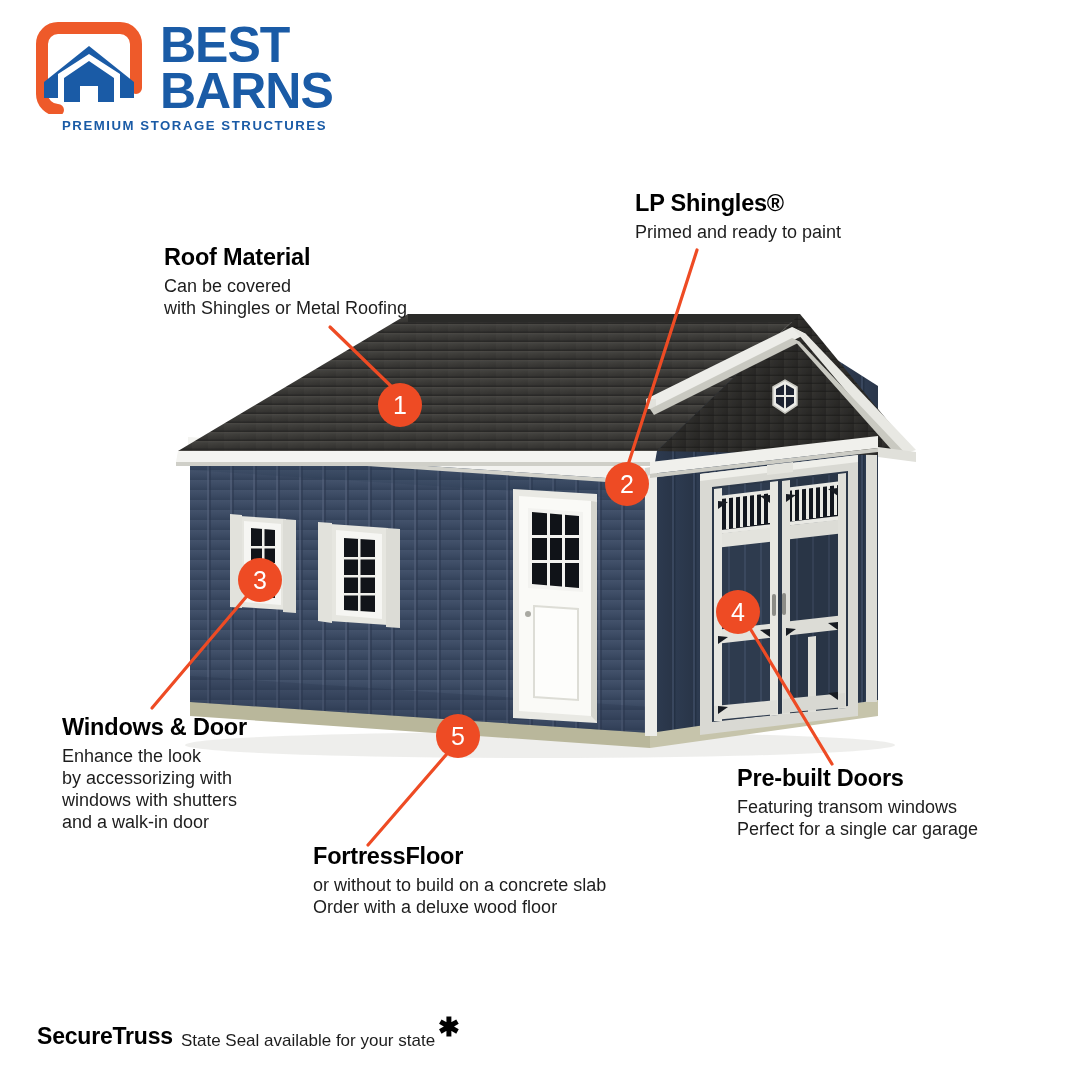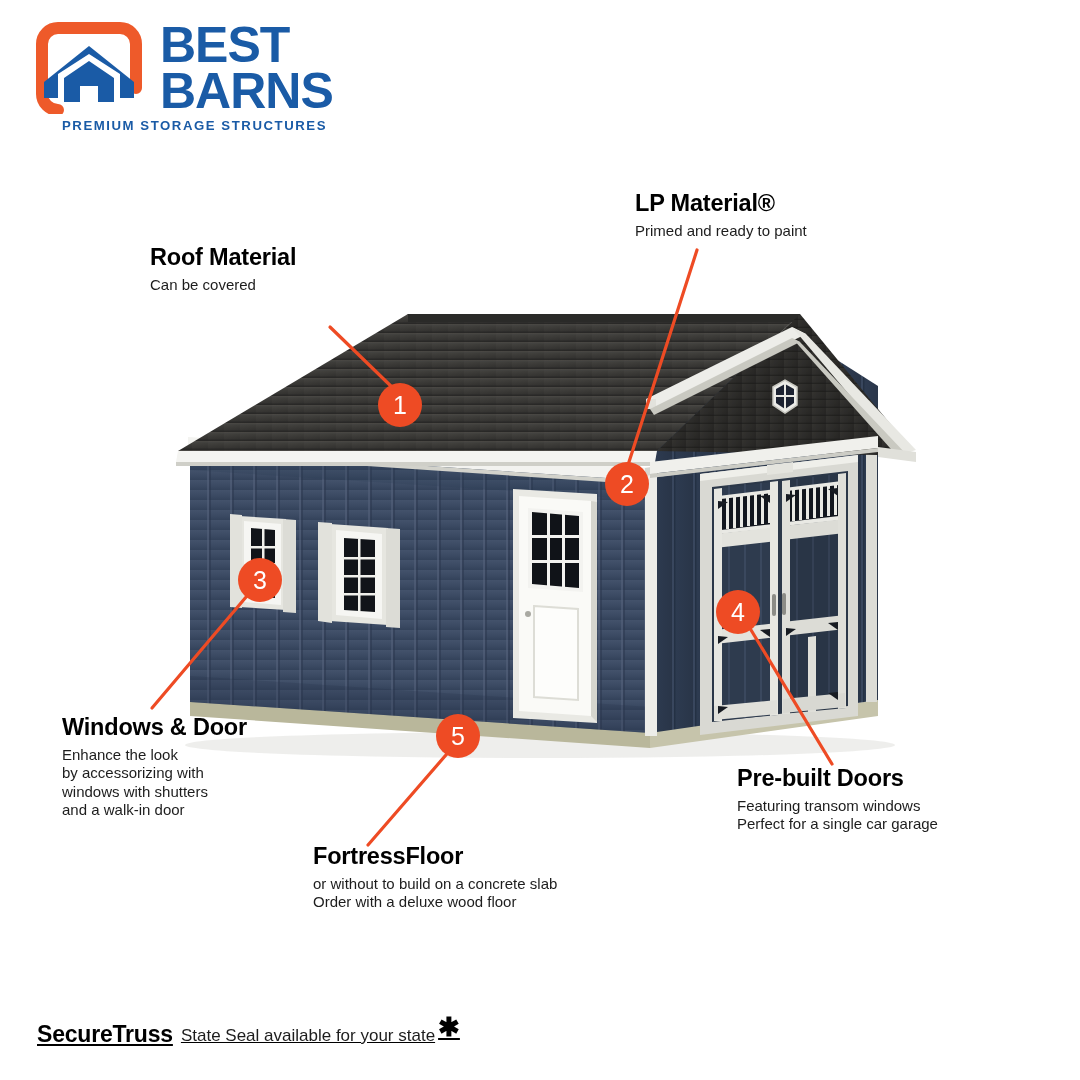--- a/index.html
+++ b/index.html
@@ -59,39 +59,38 @@
   .callout { position: absolute; }
   .callout .c-title {
     font-weight: bold;
     font-size: 23.5px;
     color: #000000;
     letter-spacing: -0.2px;
     margin-bottom: 5px;
     white-space: nowrap;
   }
   .callout .c-body {
-    font-size: 15px;
+    font-size: 18px;
     color: #1d1d1d;
     line-height: 1.22;
     font-weight: 400;
   }
   .callout .c-body div { white-space: nowrap; }
 
-  #callout-roof    { left: 150px; top: 244px; }
+  #callout-roof    { left: 164px; top: 244px; }
   #callout-lp      { left: 635px; top: 190px; }
   #callout-windows { left: 62px;  top: 714px; }
   #callout-floor   { left: 313px; top: 843px; }
   #callout-doors   { left: 737px; top: 765px; }
 
   
   #footer {
     position: absolute; left: 37px; top: 1019px;
-    display: flex; align-items: center;
+    display: flex; align-items: flex-end;
     white-space: nowrap;
-    text-decoration: underline;
   }
   #footer-brand {
     font-size: 23px; font-weight: bold; color: #000;
     letter-spacing: -0.2px;
   }
   #footer-note {
     font-size: 17px; color: #1d1d1d; margin-left: 8px;
     position: relative; top: 1px;
   }
   #footer-star {
@@ -360,25 +359,26 @@
   <div class="badge" id="badge-1">1</div>
   <div class="badge" id="badge-2">2</div>
   <div class="badge" id="badge-3">3</div>
   <div class="badge" id="badge-4">4</div>
   <div class="badge" id="badge-5">5</div>
 
   <div class="callout" id="callout-roof">
     <div class="c-title">Roof Material</div>
     <div class="c-body">
       <div>Can be covered</div>
+      <div>with Shingles or Metal Roofing</div>
     </div>
   </div>
 
   <div class="callout" id="callout-lp">
-    <div class="c-title">LP Material®</div>
+    <div class="c-title">LP Shingles®</div>
     <div class="c-body">
       <div>Primed and ready to paint</div>
     </div>
   </div>
 
   <div class="callout" id="callout-windows">
     <div class="c-title">Windows &amp; Door</div>
     <div class="c-body">
       <div>Enhance the look</div>
       <div>by accessorizing with</div>

